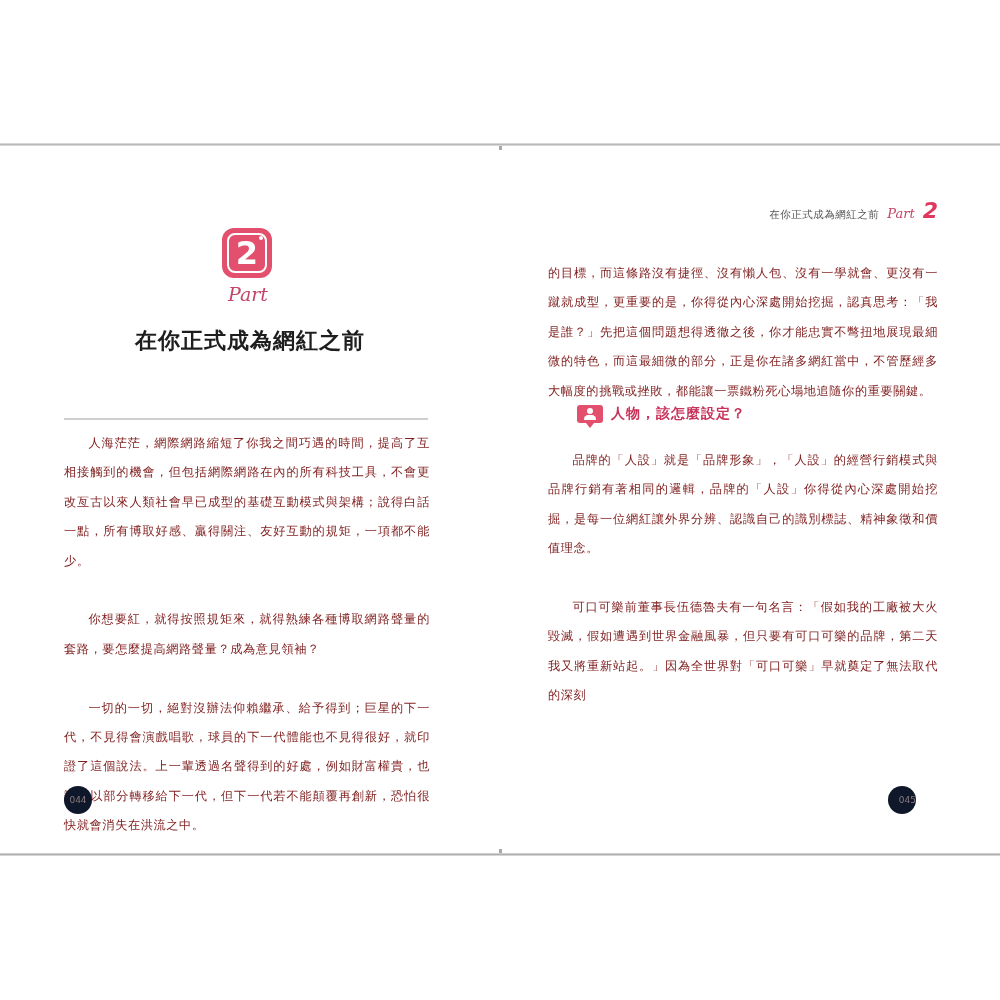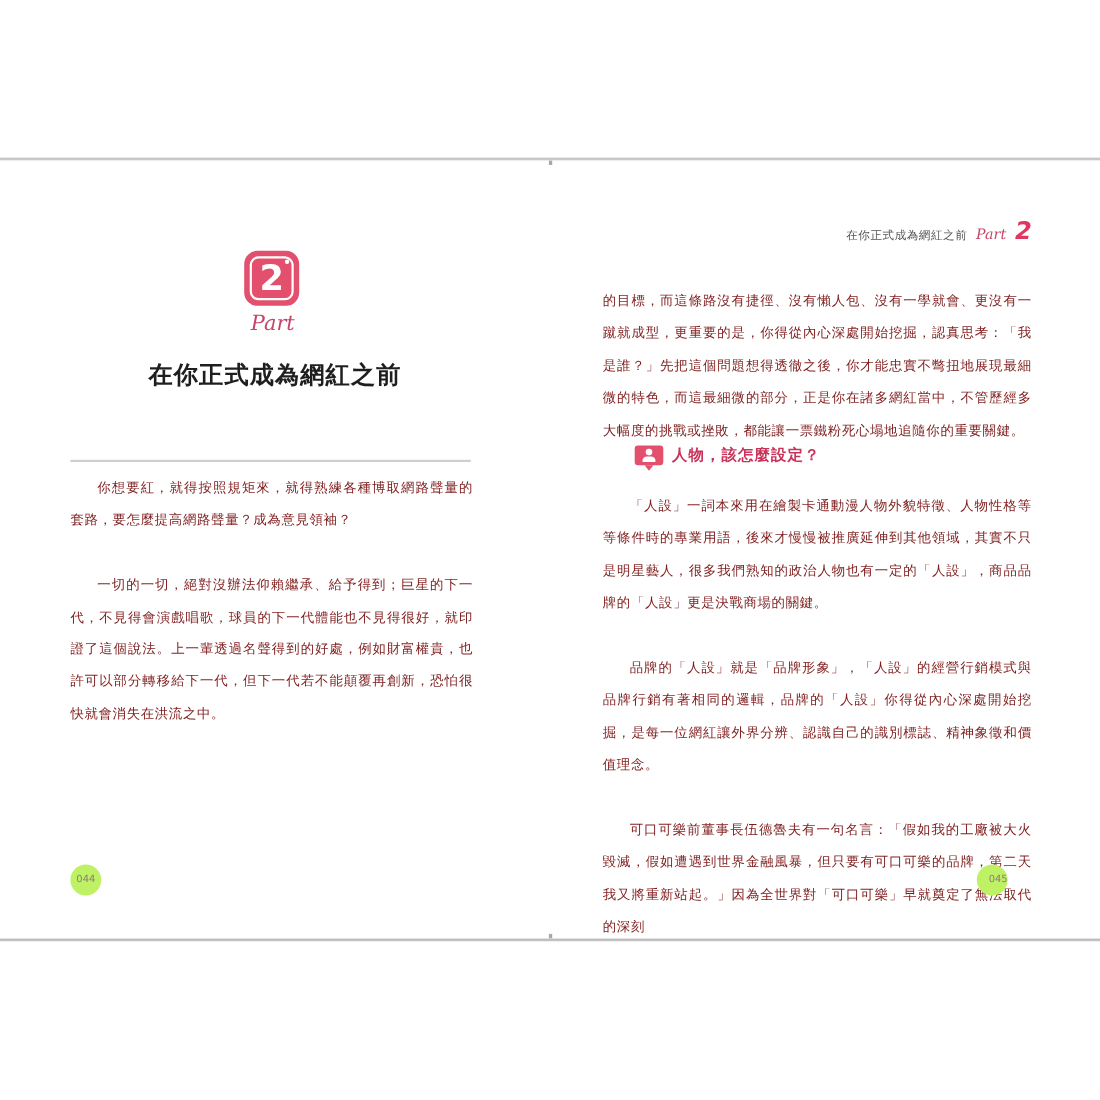--- a/index.html
+++ b/index.html
@@ -32,21 +32,21 @@
       letter-spacing: 1px; }
     .title-rule { position: absolute; left: 64px; top: 272px; width: 364px; height: 2px; background: #cfcfcf; }
 
     .body-text { position: absolute; font-size: 12.2px; line-height: 29.4px; color: #7f1d1d;
       letter-spacing: 0.6px; text-align: justify; }
     .body-text p { margin: 0 0 29.4px 0; text-indent: 2em; }
     .left-body { left: 64px; top: 283px; width: 366px; }
     .right-body { left: 48px; width: 390px; }
 
     .page-num { position: absolute; width: 28px; height: 28px; border-radius: 50%;
-      background: #bef264; color: #8b7a7d; font-family: "DejaVu Sans", sans-serif; font-size: 9px;
+      background: #0f172a; color: #8b7a7d; font-family: "DejaVu Sans", sans-serif; font-size: 9px;
       line-height: 28px; text-align: center; }
     .pn-left { left: 64px; top: 640px; }
     .pn-right { left: 388px; top: 640px; text-align: right; }
 
     
     .running-head { position: absolute; right: 62px; top: 52px; display: flex; align-items: baseline;
       gap: 8px; }
     .running-head .rh-text { font-size: 10.5px; color: #555; letter-spacing: 0.5px; }
     .running-head .rh-part { font-style: italic; font-size: 13px; color: #c44569; }
     .running-head .rh-num { font-family: "DejaVu Sans", sans-serif; font-size: 22px; color: #e0375e;
@@ -76,20 +76,21 @@
   <div class="chapter-badge">
     <div class="inner"></div>
     <span class="dot"></span>
     <span class="num">2</span>
   </div>
   <div class="part-script">Part</div>
   <div class="chapter-title">在你正式成為網紅之前</div>
   <div class="title-rule"></div>
 
   <div class="body-text left-body">
+    <p>人海茫茫，網際網路縮短了你我之間巧遇的時間，提高了互相接觸到的機會，但包括網際網路在內的所有科技工具，不會更改亙古以來人類社會早已成型的基礎互動模式與架構；說得白話一點，所有博取好感、贏得關注、友好互動的規矩，一項都不能少。</p>
     <p>你想要紅，就得按照規矩來，就得熟練各種博取網路聲量的套路，要怎麼提高網路聲量？成為意見領袖？</p>
     <p>一切的一切，絕對沒辦法仰賴繼承、給予得到；巨星的下一代，不見得會演戲唱歌，球員的下一代體能也不見得很好，就印證了這個說法。上一輩透過名聲得到的好處，例如財富權貴，也許可以部分轉移給下一代，但下一代若不能顛覆再創新，恐怕很快就會消失在洪流之中。</p>
   </div>
 
   <div class="page-num pn-left">044</div>
 </div>
 
 <div class="page page-right">
   <div class="running-head">
     <span class="rh-text">在你正式成為網紅之前</span>
@@ -103,19 +104,18 @@
 
   <div class="section-heading">
     <span class="section-icon">
       <span class="head"></span>
         <span class="shoulders"></span>
     </span>
     <span class="section-title">人物，該怎麼設定？</span>
   </div>
 
   <div class="body-text right-body right-p2">
-    <p>「人設」一詞本來用在繪製卡通動漫人物外貌特徵、人物性格等等條件時的專業用語，後來才慢慢被推廣延伸到其他領域，其實不只是明星藝人，很多我們熟知的政治人物也有一定的「人設」，商品品牌的「人設」更是決戰商場的關鍵。</p>
     <p>品牌的「人設」就是「品牌形象」，「人設」的經營行銷模式與品牌行銷有著相同的邏輯，品牌的「人設」你得從內心深處開始挖掘，是每一位網紅讓外界分辨、認識自己的識別標誌、精神象徵和價值理念。</p>
     <p>可口可樂前董事長伍德魯夫有一句名言：「假如我的工廠被大火毀滅，假如遭遇到世界金融風暴，但只要有可口可樂的品牌，第二天我又將重新站起。」因為全世界對「可口可樂」早就奠定了無法取代的深刻</p>
   </div>
 
   <div class="page-num pn-right">045</div>
 </div>
 
 </body></html>

